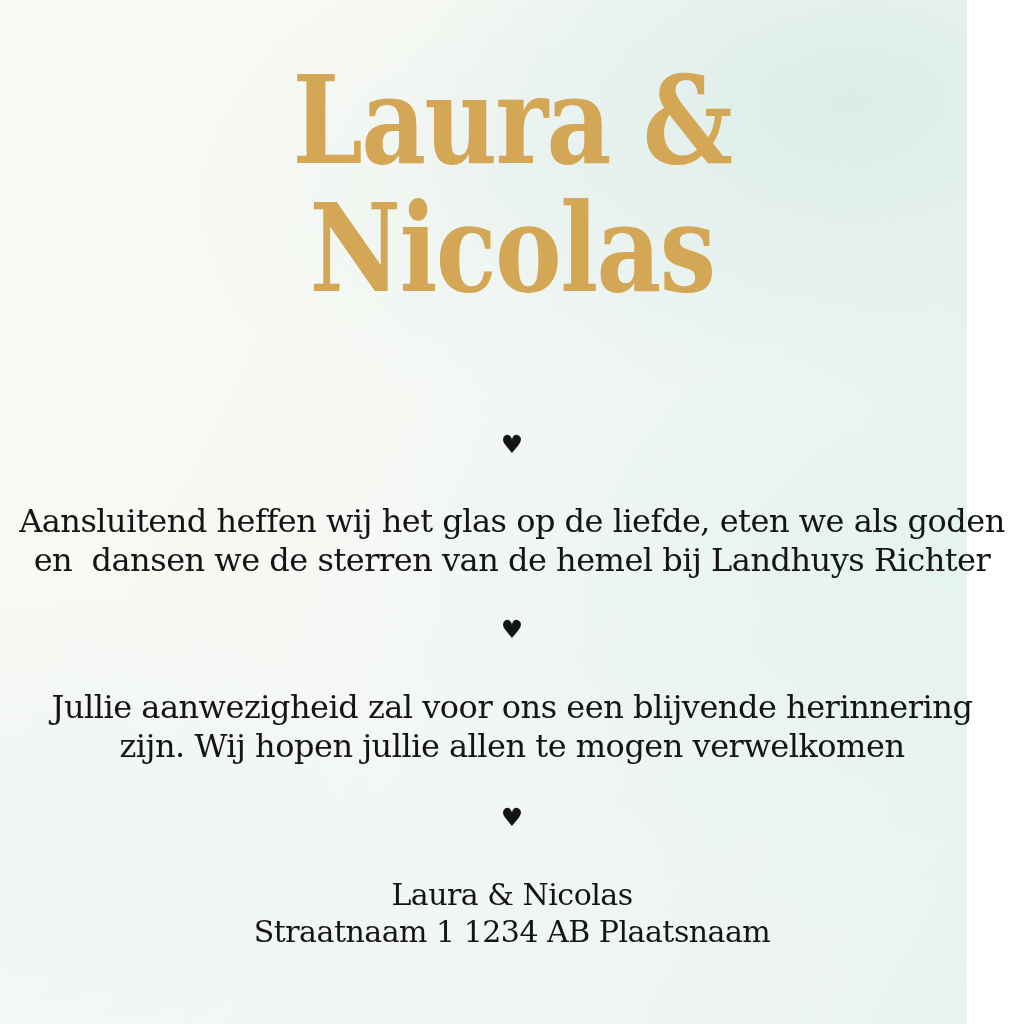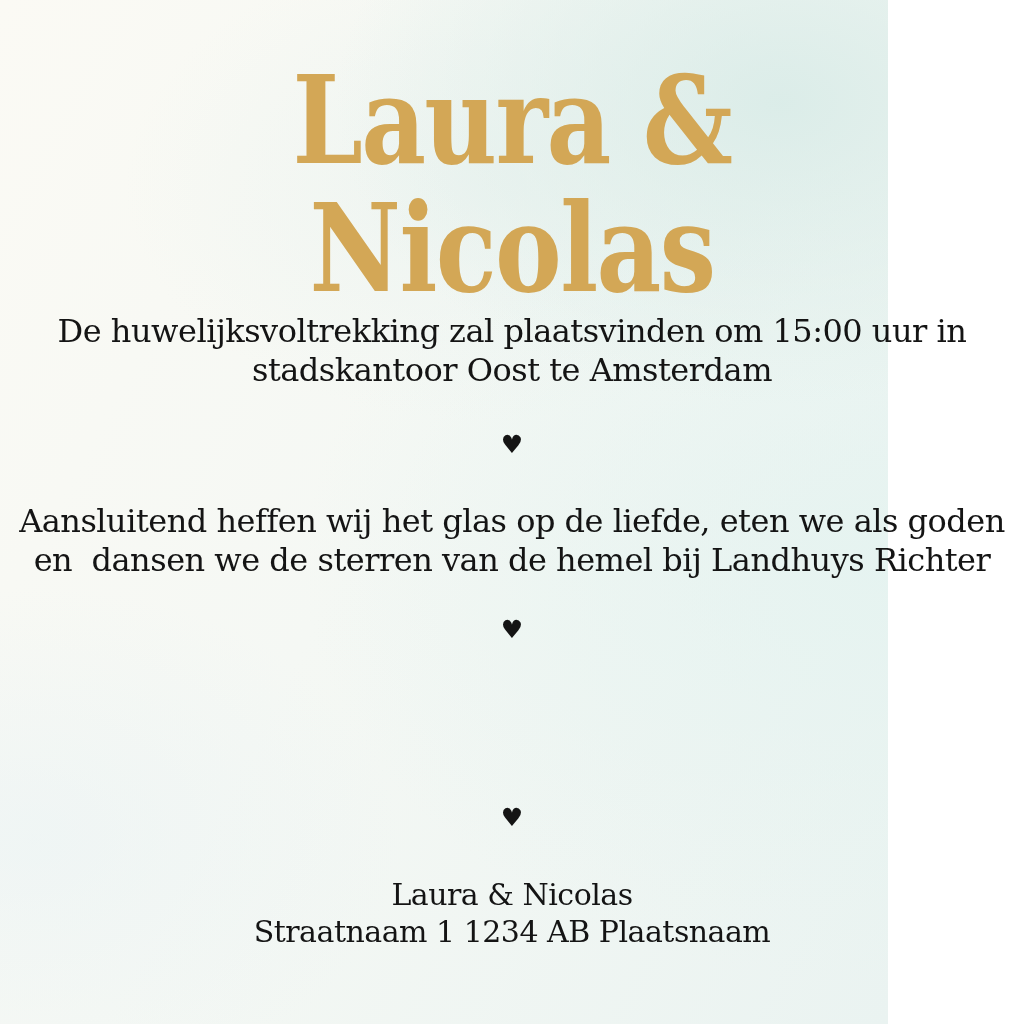--- a/index.html
+++ b/index.html
@@ -7,21 +7,21 @@
     padding: 0;
   }
   body {
     width: 1024px;
     height: 1024px;
     overflow: hidden;
     font-family: "DejaVu Serif", "Liberation Serif", serif;
   }
   .card {
     position: relative;
-    width: 888px;
+    width: 967px;
     height: 1024px;
     
     background:
       radial-gradient(ellipse 620px 420px at 88% 10%, rgba(218,236,232,0.95), rgba(218,236,232,0) 72%),
       radial-gradient(ellipse 780px 560px at 100% 55%, rgba(228,243,240,0.85), rgba(228,243,240,0) 75%),
       radial-gradient(ellipse 520px 340px at 55% 18%, rgba(230,241,238,0.55), rgba(230,241,238,0) 70%),
       radial-gradient(ellipse 520px 360px at 4% 82%, rgba(230,241,245,0.45), rgba(230,241,245,0) 70%),
       linear-gradient(118deg, #fbfaf4 0%, #f5f8f4 45%, #eaf3f1 100%);
   }
   .block {
@@ -72,29 +72,29 @@
   }
 </style>
 </head>
 <body style="--gold: #d3a756; --ink: #141414;">
 
 <div class="card">
 
   <div class="block title">Laura &amp; Nicolas</div>
 
 
-  <div class="block para ceremony">De huwelijksvoltrekking zal plaatsvinden om 15:00 uur in
-stadskantoor Oost te Amsterdam</div>
 
   <div class="block heart heart-1">♥</div>
 
   <div class="block para party">Aansluitend heffen wij het glas op de liefde, eten we als goden
 en  dansen we de sterren van de hemel bij Landhuys Richter</div>
 
   <div class="block heart heart-2">♥</div>
 
+  <div class="block para closing">Jullie aanwezigheid zal voor ons een blijvende herinnering
+zijn. Wij hopen jullie allen te mogen verwelkomen</div>
 
   <div class="block heart heart-3">♥</div>
 
   <div class="block footer">Laura &amp; Nicolas
 Straatnaam 1 1234 AB Plaatsnaam</div>
 
 </div>
 
 </body></html>

